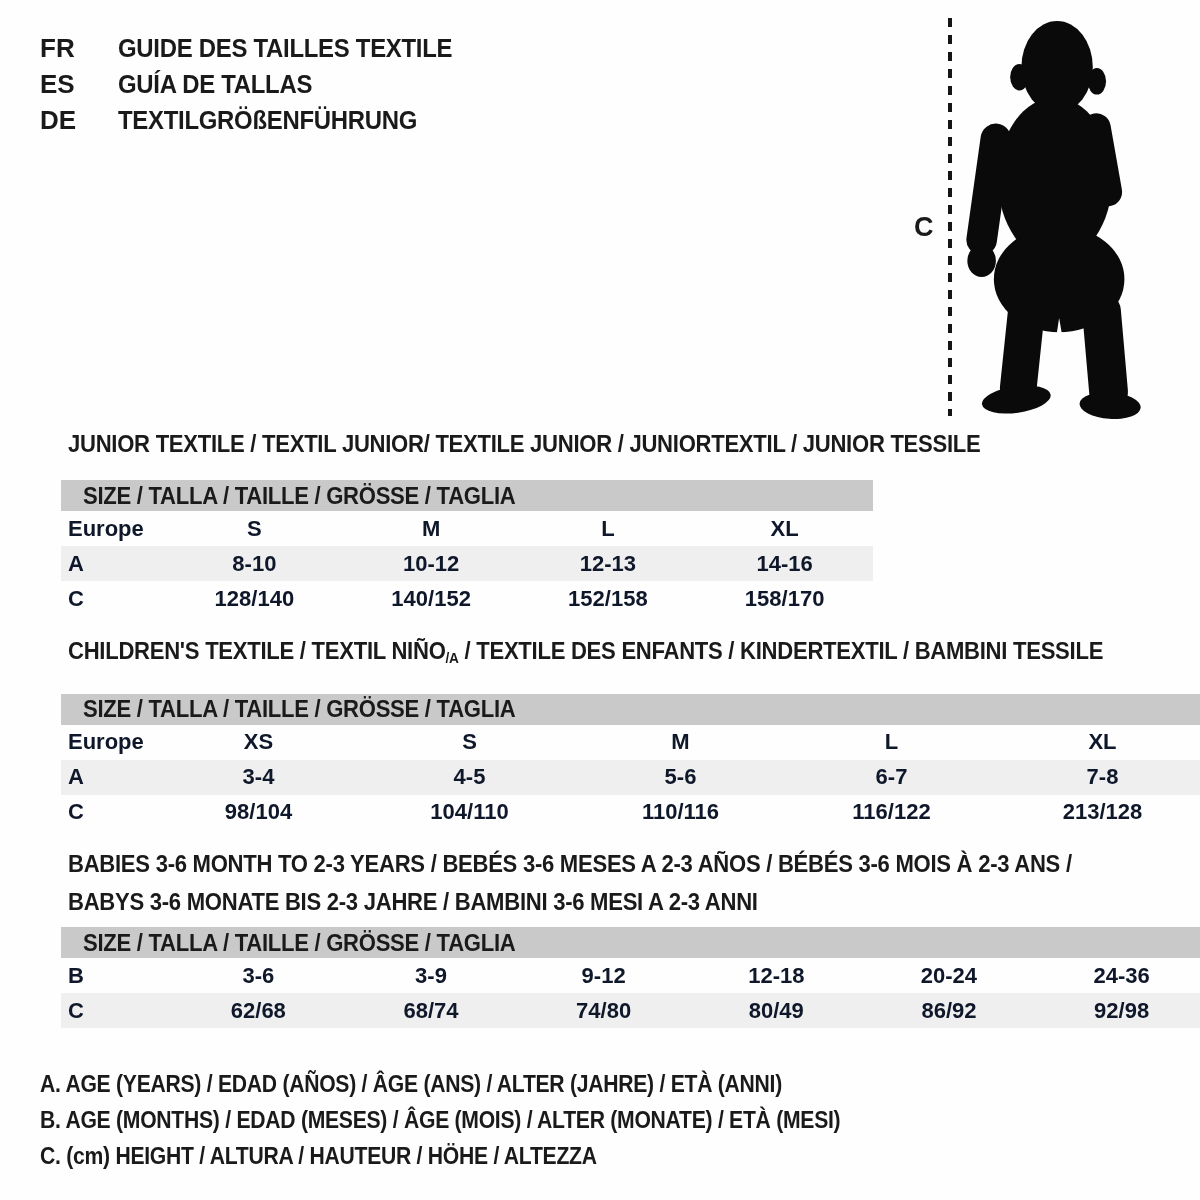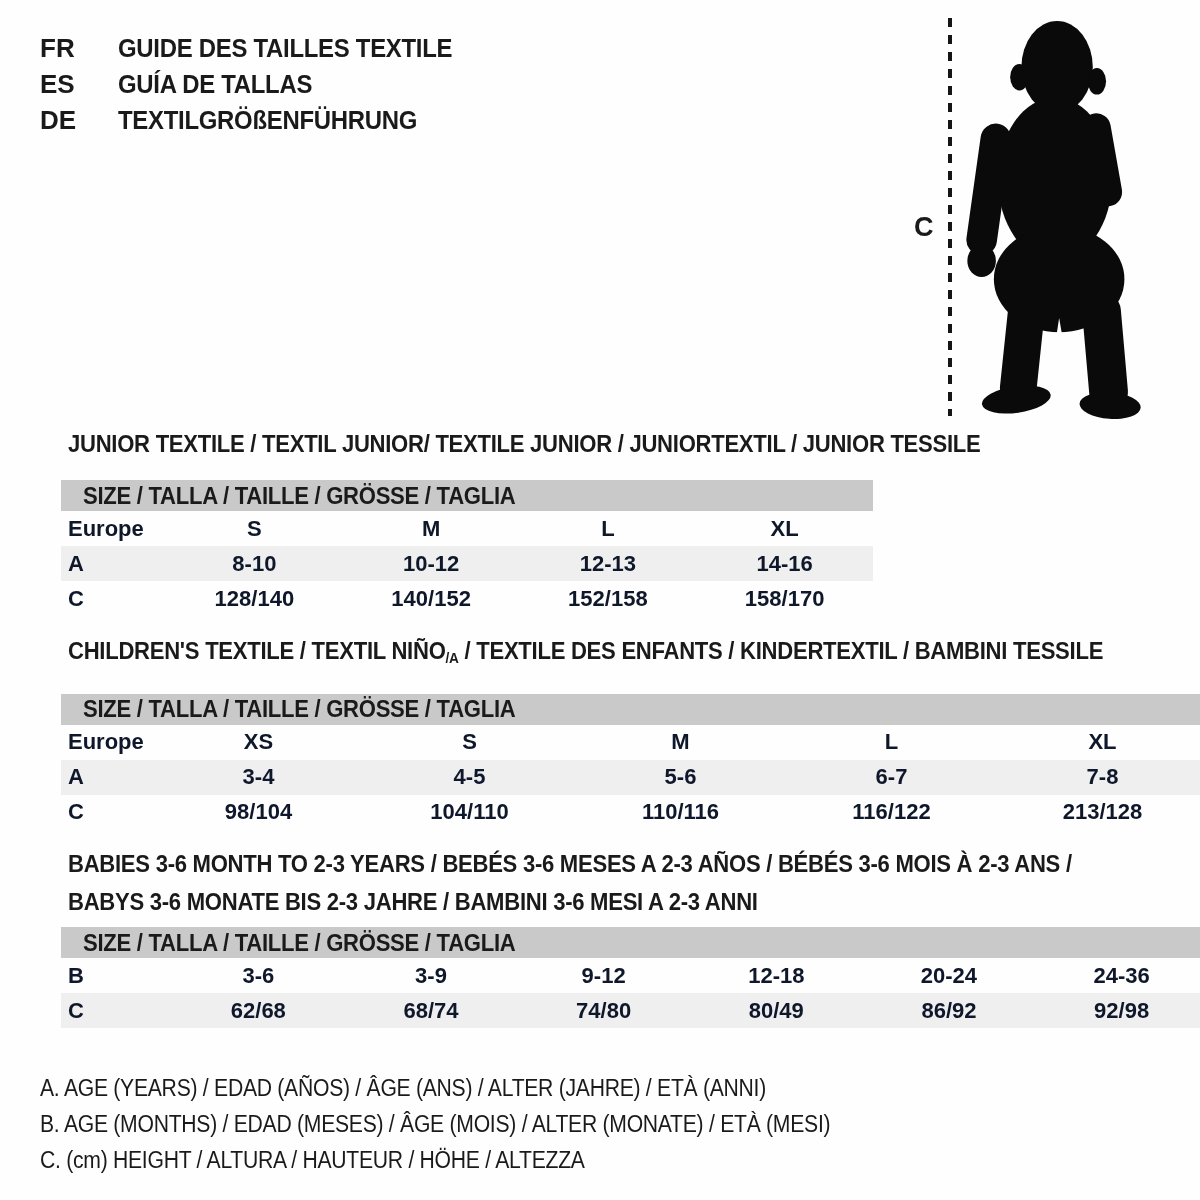--- a/index.html
+++ b/index.html
@@ -45,21 +45,21 @@
   .tbl{width:100%;border-collapse:collapse;table-layout:fixed;}
   .tbl td{height:35px;font-size:22px;font-weight:bold;text-align:center;padding:0;color:#0f172a;}
   .tbl td.lbl{text-align:left;padding-left:7px;}
   .tbl tr.shaded{background:#efefef;}
   .t-junior .lblcol{width:105px;}
   .t-children .lblcol{width:92px;}
   .t-babies .lblcol{width:111px;}
 
   
   .legend{position:absolute;left:33px;top:1066px;padding-left:7px;}
-  .legend-line{height:36px;display:flex;align-items:flex-end;font-size:23px;font-weight:normal;}
+  .legend-line{height:36px;display:flex;align-items:center;font-size:23px;font-weight:bold;}
 </style>
 </head>
 <body>
 
 <div class="canvas">
 
   <div class="langs">
     <div class="lang-row">
       <span class="lang-code">FR</span>
       <span class="lang-title cond">GUIDE DES TAILLES TEXTILE</span>

